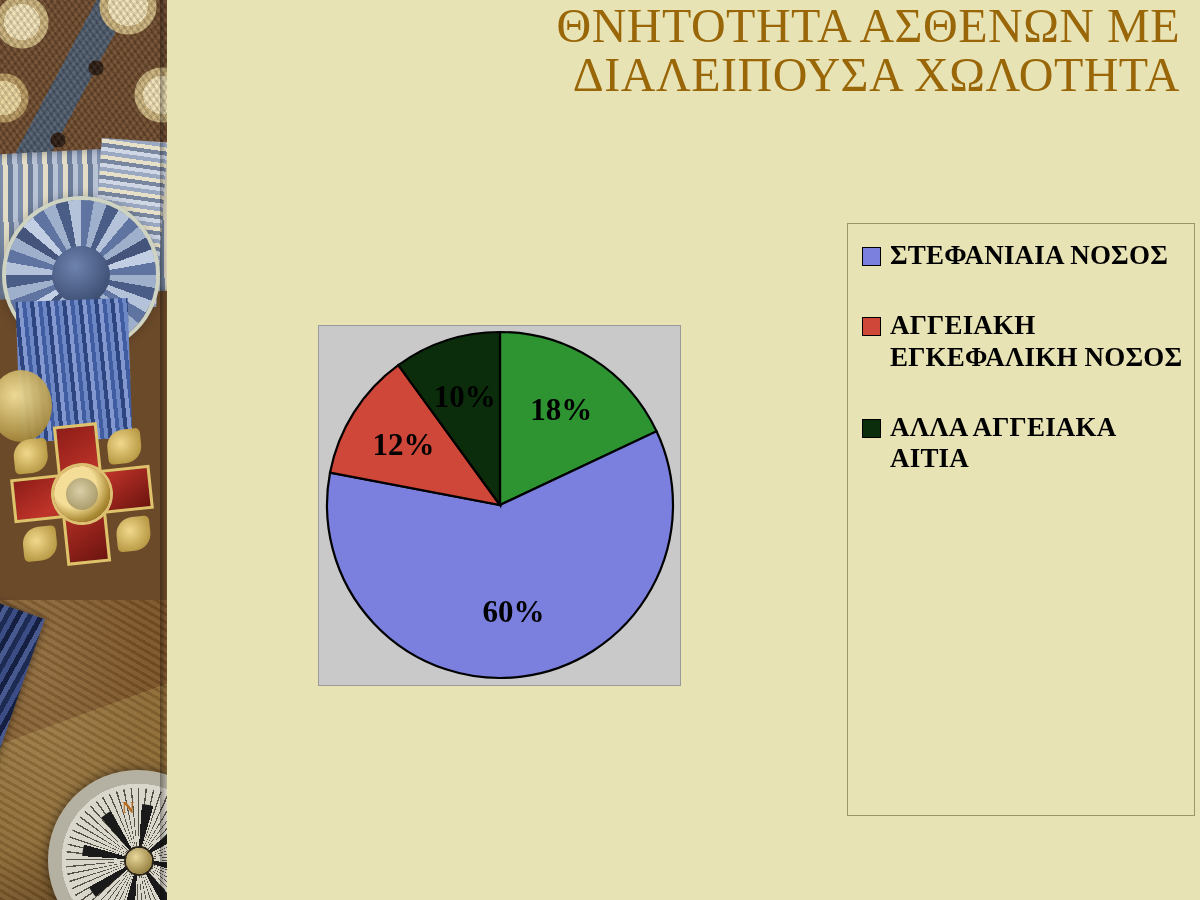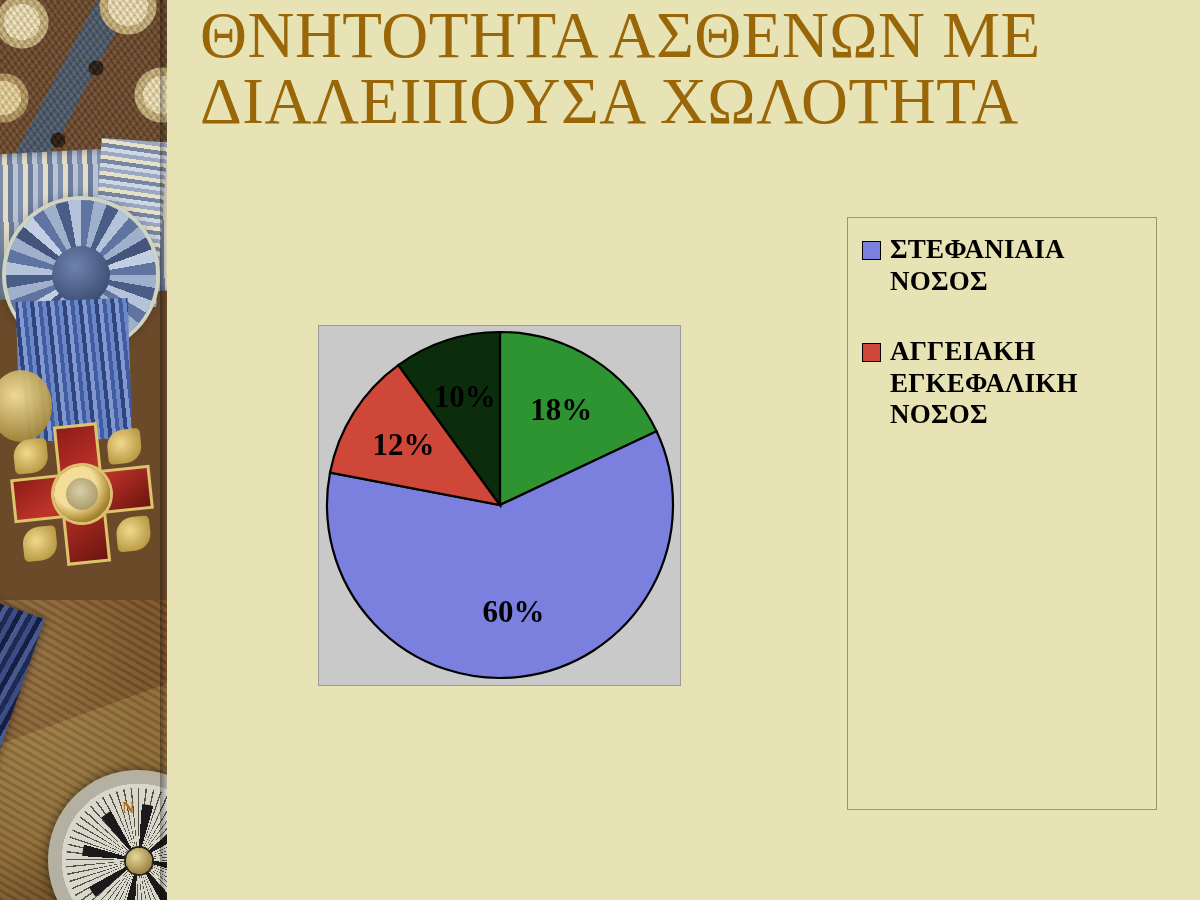--- a/index.html
+++ b/index.html
@@ -174,44 +174,44 @@
     font-family:"Liberation Serif",serif;
   }
   #strip-edge{
     position:absolute;left:160px;top:0;width:7px;height:900px;
     background:linear-gradient(90deg, rgba(0,0,0,.35), rgba(232,227,180,0));
   }
 
   
   #title{
     position:absolute;left:200px;top:2px;width:980px;
-    text-align:left;
+    text-align:right;
     color:#996608;
-    font-size:65px;line-height:1.02;
+    font-size:48px;line-height:1.02;
     letter-spacing:.5px;
     white-space:pre-line;
   }
 
   
   #chart-area{
     position:absolute;left:318px;top:325px;width:363px;height:361px;
     background:#c9c9c9;
     border:1px solid #9a9a9a;
     box-sizing:border-box;
   }
   #pie-svg{position:absolute;left:0;top:0;}
   .slice-label{
     font-family:"Liberation Serif",serif;
     font-size:31px;font-weight:bold;fill:#000;
     text-anchor:middle;
   }
 
   
   #legend{
-    position:absolute;left:847px;top:217px;width:310px;height:593px;
+    position:absolute;left:847px;top:223px;width:348px;height:593px;
     border:1px solid #9b9667;
     box-sizing:border-box;
     padding:16px 10px 16px 14px;
   }
   .legend-item{
     display:flex;align-items:flex-start;
     margin-bottom:38px;
   }
   .legend-swatch{
     width:19px;height:19px;
@@ -284,13 +284,18 @@
     <span class="legend-swatch" style="background: rgb(123, 128, 223);"></span>
     <span class="legend-label">ΣΤΕΦΑΝΙΑΙΑ
 ΝΟΣΟΣ</span>
   </div>
   <div class="legend-item">
     <span class="legend-swatch" style="background: rgb(206, 71, 56);"></span>
     <span class="legend-label">ΑΓΓΕΙΑΚΗ
 ΕΓΚΕΦΑΛΙΚΗ
 ΝΟΣΟΣ</span>
   </div>
+  <div class="legend-item">
+    <span class="legend-swatch" style="background: rgb(11, 45, 11);"></span>
+    <span class="legend-label">ΑΛΛΑ ΑΓΓΕΙΑΚΑ
+ΑΙΤΙΑ</span>
+  </div>
 </div>
 
 </body></html>

